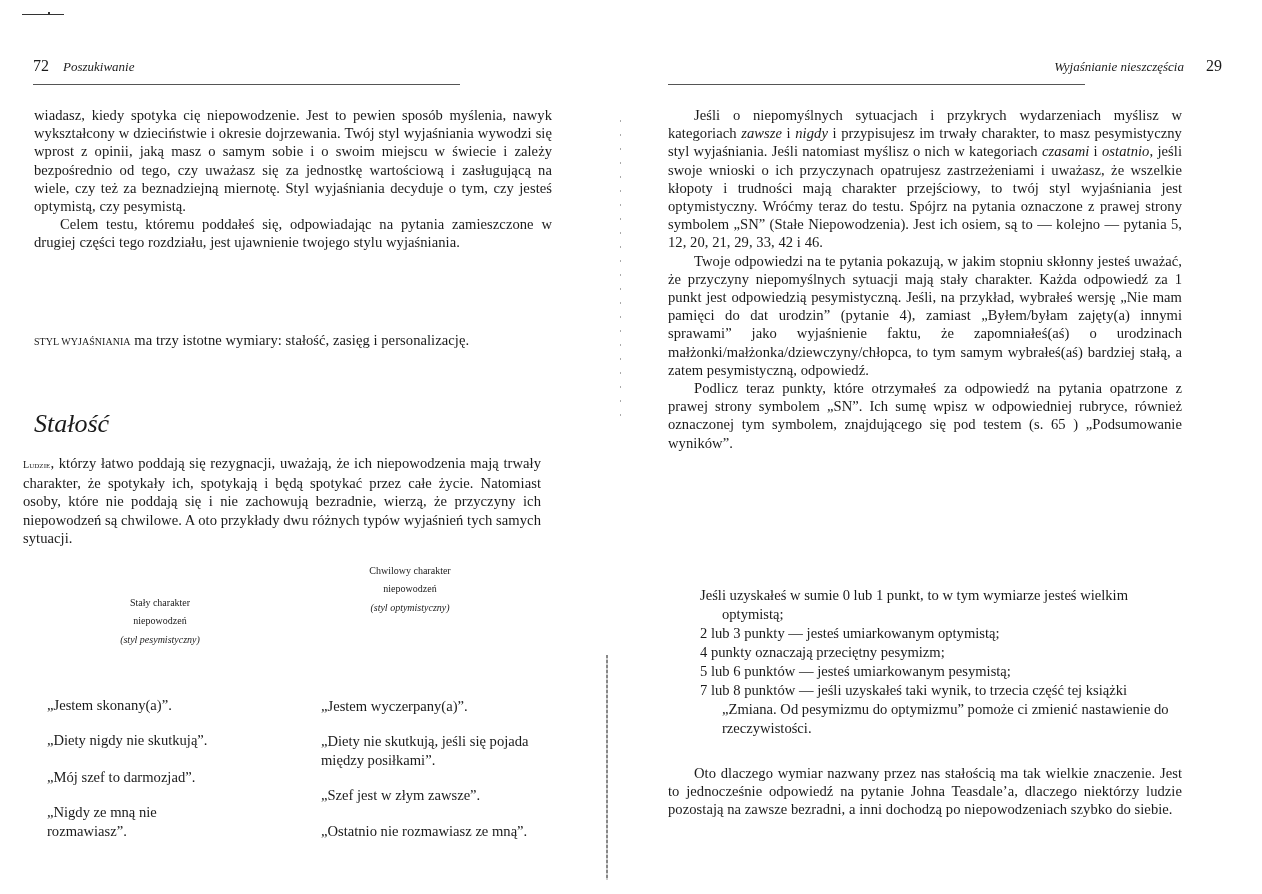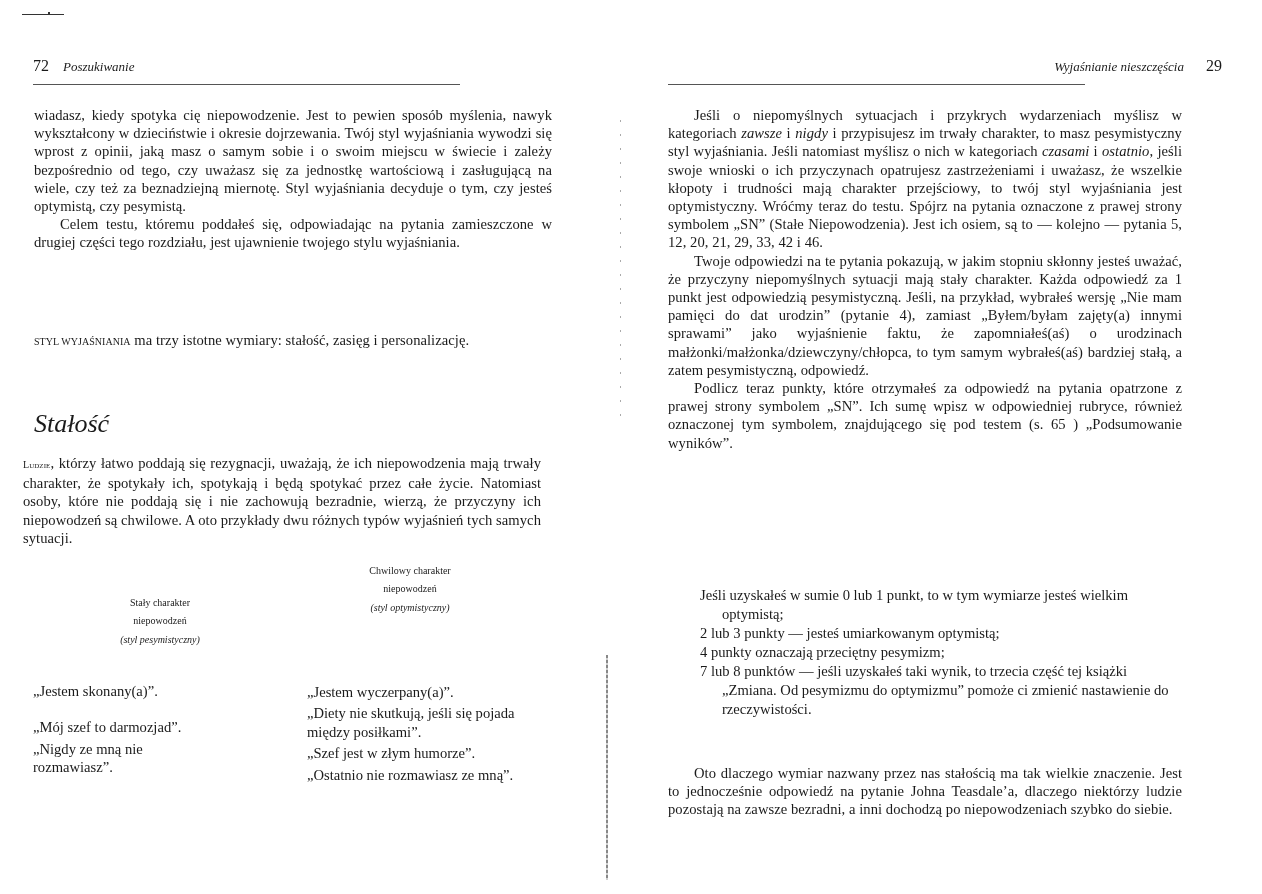--- a/index.html
+++ b/index.html
@@ -31,21 +31,21 @@
                    font-family:"Liberation Serif", serif; }
   .left-stalosc { left:23px; top:454px; width:518px; }
   .col-head { position:absolute; text-align:center; font-size:10px; line-height:18.4px;
               font-family:"Liberation Serif", serif; }
   .col-head .it { font-style:italic; }
   .col-left-head { left:60px; width:200px; top:594px; }
   .col-right-head { left:300px; width:220px; top:562px; }
   .ex-col { position:absolute; font-size:14.6px; line-height:18.4px; font-family:"Liberation Serif", serif; }
   .ex-left { left:30px; width:250px; }
   .ex-right { left:304px; width:260px; top:680px; }
-  .ex-item { margin:3px; }
+  .ex-item { margin:17px; }
   .right-body { left:38px; top:106px; width:514px; }
   .score-list { position:absolute; left:70px; top:586px; width:484px; font-size:14.6px; line-height:19px;
                 font-family:"Liberation Serif", serif; }
   .score-list div { padding-left:22px; text-indent:-22px; }
   .right-end { left:38px; top:764px; width:514px; }
   .gutter-mark { position:absolute; left:606px; top:655px; width:2px; height:225px;
                  background:repeating-linear-gradient(to bottom,#555 0 3px,#bbb 3px 5px); opacity:.7; }
   .gutter-mark-top { position:absolute; left:620px; top:120px; width:1px; height:300px;
                  background:repeating-linear-gradient(to bottom,#aaa 0 2px,transparent 2px 14px); }
 </style>
@@ -81,28 +81,29 @@
     <div class="it">(styl pesymistyczny)</div>
   </div>
   <div class="col-head col-right-head">
     <div>Chwilowy charakter</div>
     <div>niepowodzeń</div>
     <div class="it">(styl optymistyczny)</div>
   </div>
 
   <div class="ex-col ex-left" style="top:679px;">
     <p class="ex-item">„Jestem skonany(a)”.</p>
+    <p class="ex-item">„Diety nigdy nie skutkują”.</p>
     <p class="ex-item" style="margin-top:18px;">„Mój szef to darmozjad”.</p>
     <p class="ex-item" style="width:190px;">„Nigdy ze mną nie rozmawiasz”.</p>
   </div>
 
   <div class="ex-col ex-right">
     <p class="ex-item">„Jestem wyczerpany(a)”.</p>
     <p class="ex-item" style="width:245px;">„Diety nie skutkują, jeśli się pojada między posiłkami”.</p>
-    <p class="ex-item">„Szef jest w złym humorze”.</p>
+    <p class="ex-item">„Szef jest w złym zawsze”.</p>
     <p class="ex-item" style="width:240px;">„Ostatnio nie rozmawiasz ze mną”.</p>
   </div>
 
   <div class="gutter-mark"></div>
   <div class="gutter-mark-top"></div>
 </div>
 
 <div class="page page-right">
   <div class="header right-header">
     <span class="title">Wyjaśnianie nieszczęścia</span>
@@ -113,19 +114,20 @@
   <div class="text right-body">
     <p class="indent"><span>Jeśli o niepomyślnych sytuacjach i przykrych wydarzeniach myślisz w kategoriach </span><i>zawsze</i><span> i </span><i>nigdy</i><span> i przypisujesz im trwały charakter, to masz pesymistyczny styl wyjaśniania. Jeśli natomiast myślisz o nich w kategoriach </span><i>czasami</i><span> i </span><i>ostatnio</i><span>, jeśli swoje wnioski o ich przyczynach opatrujesz zastrzeżeniami i uważasz, że wszelkie kłopoty i trudności mają charakter przejściowy, to twój styl wyjaśniania jest optymistyczny. Wróćmy teraz do testu. Spójrz na pytania oznaczone z prawej strony symbolem „SN” (Stałe Niepowodzenia). Jest ich osiem, są to — kolejno — pytania 5, 12, 20, 21, 29, 33, 42 i 46.</span></p>
     <p class="indent">Twoje odpowiedzi na te pytania pokazują, w jakim stopniu skłonny jesteś uważać, że przyczyny niepomyślnych sytuacji mają stały charakter. Każda odpowiedź za 1 punkt jest odpowiedzią pesymistyczną. Jeśli, na przykład, wybrałeś wersję „Nie mam pamięci do dat urodzin” (pytanie 4), zamiast „Byłem/byłam zajęty(a) innymi sprawami” jako wyjaśnienie faktu, że zapomniałeś(aś) o urodzinach małżonki/małżonka/dziewczyny/chłopca, to tym samym wybrałeś(aś) bardziej stałą, a zatem pesymistyczną, odpowiedź.</p>
     <p class="indent">Podlicz teraz punkty, które otrzymałeś za odpowiedź na pytania opatrzone z prawej strony symbolem „SN”. Ich sumę wpisz w odpowiedniej rubryce, również oznaczonej tym symbolem, znajdującego się pod testem (s. 65 ) „Podsumowanie wyników”.</p>
   </div>
 
   <div class="score-list">
     <div>Jeśli uzyskałeś w sumie 0 lub 1 punkt, to w tym wymiarze jesteś wielkim optymistą;</div>
     <div>2 lub 3 punkty — jesteś umiarkowanym optymistą;</div>
     <div>4 punkty oznaczają przeciętny pesymizm;</div>
+    <div>5 lub 6 punktów — jesteś umiarkowanym pesymistą;</div>
     <div>7 lub 8 punktów — jeśli uzyskałeś taki wynik, to trzecia część tej książki „Zmiana. Od pesymizmu do optymizmu” pomoże ci zmienić nastawienie do rzeczywistości.</div>
   </div>
 
   <div class="text right-end">
     <p class="indent">Oto dlaczego wymiar nazwany przez nas stałością ma tak wielkie znaczenie. Jest to jednocześnie odpowiedź na pytanie Johna Teasdale’a, dlaczego niektórzy ludzie pozostają na zawsze bezradni, a inni dochodzą po niepowodzeniach szybko do siebie.</p>
   </div>
 </div>
 
 </body></html>

